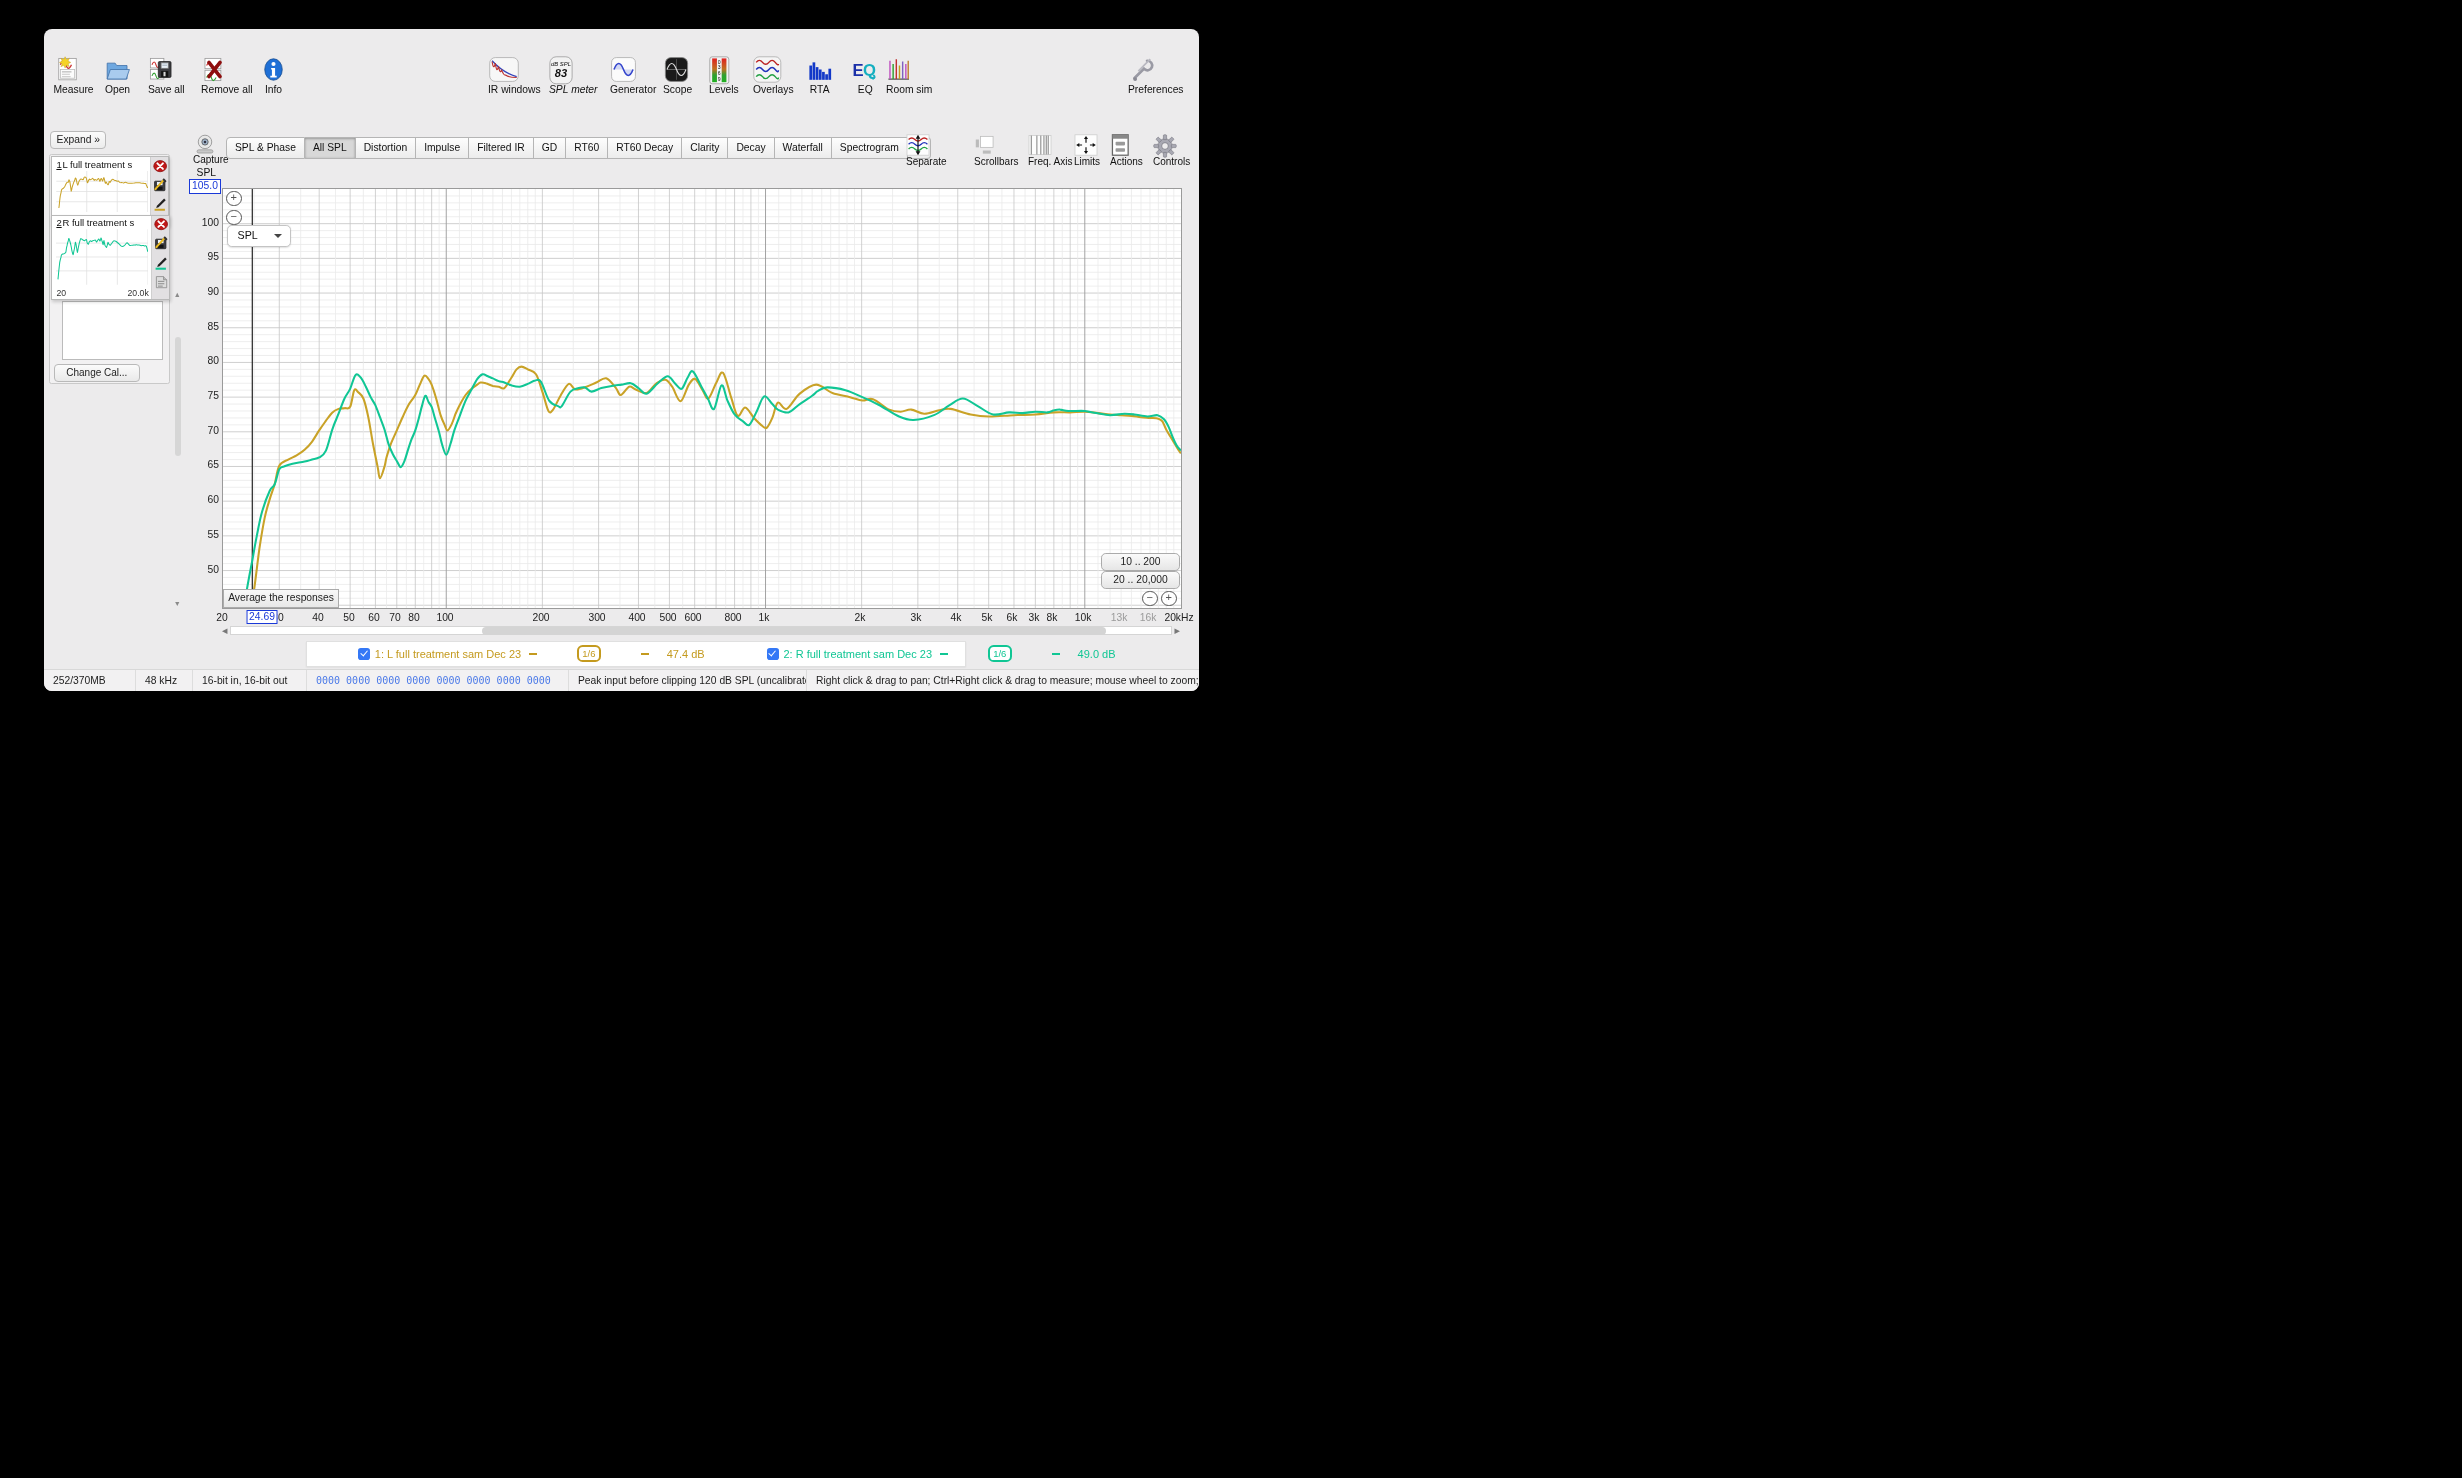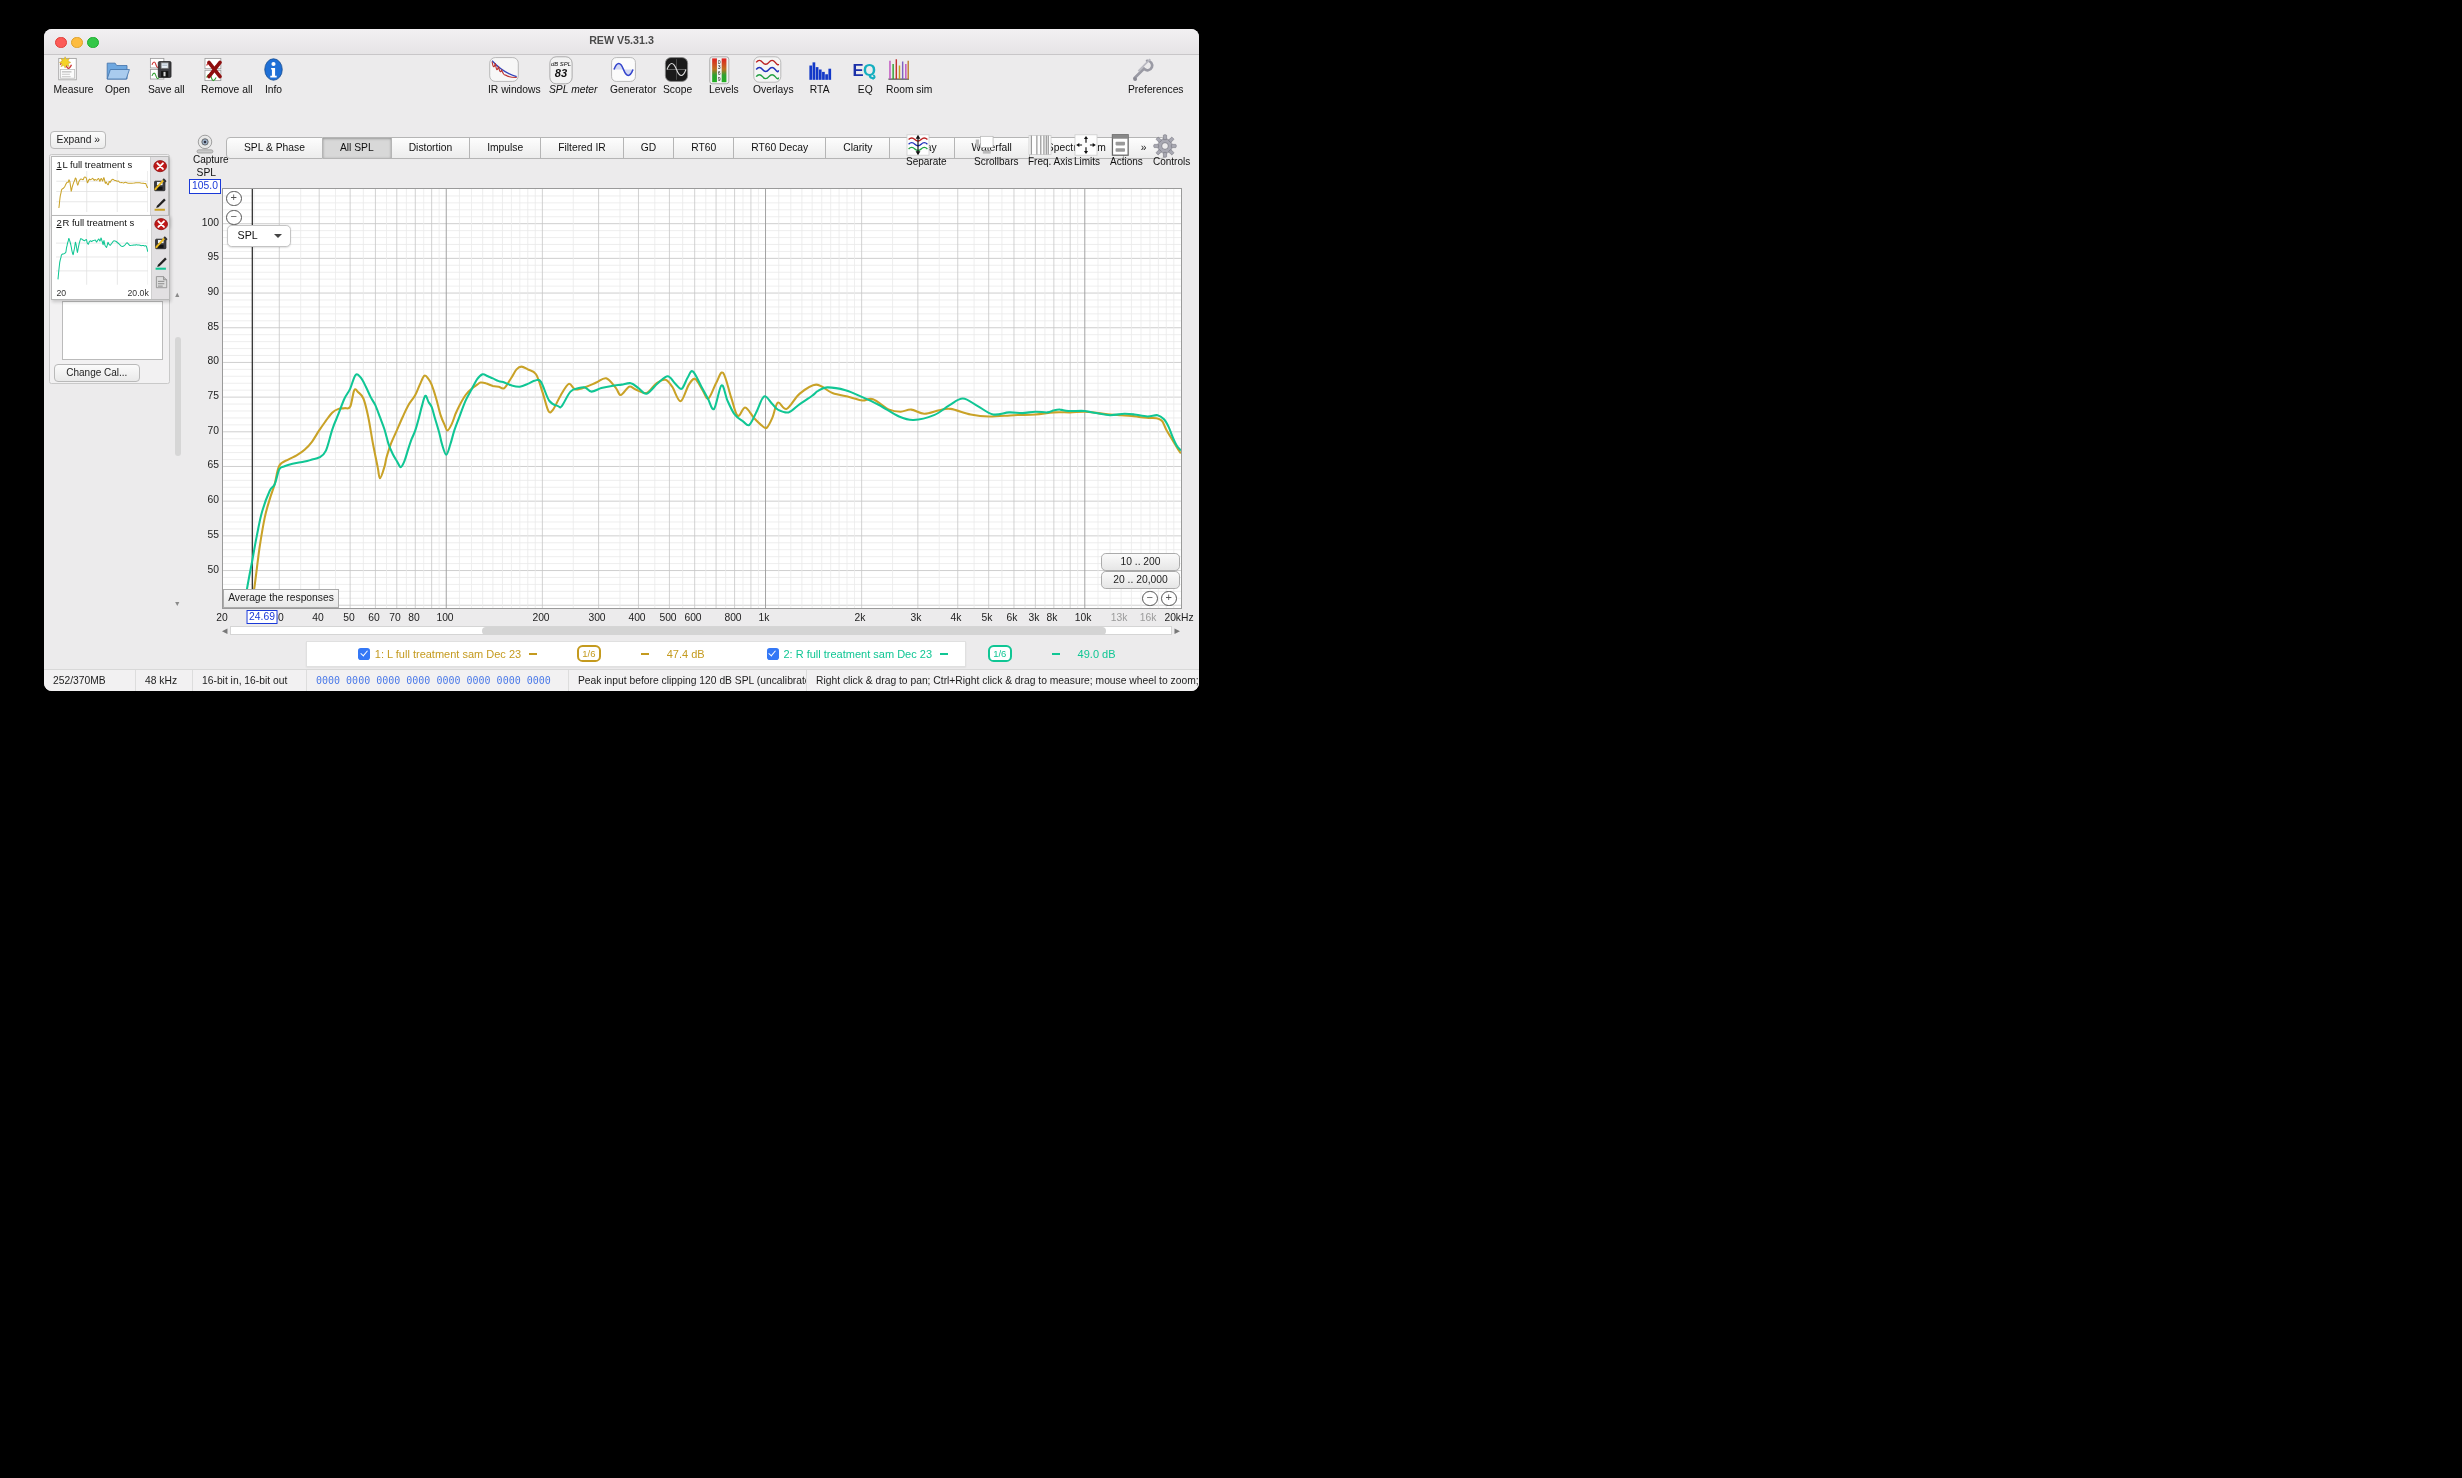--- a/index.html
+++ b/index.html
@@ -44,21 +44,21 @@
   .changecal{position:absolute;left:4px;top:209px;width:84px;height:16px;
     background:linear-gradient(#FBFBFB,#E9E9E9);border:0.8px solid #B9B9B9;border-radius:4px;
     font-size:10px;text-align:center;line-height:15px;color:#222;}
   .vsb{position:absolute;left:129px;top:262px;width:9.5px;height:317px;}
   .vsb .arr{position:absolute;left:0.8px;font-size:7.1px;color:#8a8a8a;}
   .vsb .vthumb{position:absolute;left:1.6px;top:46px;width:6.3px;height:119px;background:#D6D6D6;border-radius:3.2px;}
   
   .capture{position:absolute;left:149px;top:105px;width:35px;text-align:center;}
   .capture .lb{font-size:10px;color:#111;}
   .tabbar{position:absolute;left:182px;top:108px;height:21.4px;display:flex;}
-  .tab{height:20px;line-height:20px;padding:0 17px;font-size:10.3px;color:#111;
+  .tab{height:20px;line-height:20px;padding:0 8px;font-size:10.3px;color:#111;
     background:linear-gradient(#FDFDFD,#ECECEC);border:0.8px solid #B5B5B5;border-left:none;white-space:nowrap;}
   .tab:first-child{border-left:0.8px solid #B5B5B5;border-radius:4px 0 0 4px;}
   .tab:last-child{border-radius:0 4px 4px 0;}
   .tab.sel{background:#D8D8D8;box-shadow:inset 0 0.8px 2.4px rgba(0,0,0,.35);}
   .gbtn{position:absolute;top:105px;text-align:center;}
   .gbtn .ic{display:block;height:22px;margin:0 auto;}
   .gbtn .lb{font-size:10px;color:#111;white-space:nowrap;}
   
   .plotwrap{position:absolute;left:178px;top:159px;width:958px;height:419px;background:#FFF;
     border:0.8px solid #9A9A9A;}
@@ -106,26 +106,20 @@
   .scell{height:100%;display:flex;align-items:center;padding:0 9px;border-right:0.8px solid #DDD;
     overflow:hidden;white-space:nowrap;}
   .scell.z{color:#4A79E8;font-family:"DejaVu Sans Mono",monospace;font-size:10px;}
   svg{display:block;}
 </style>
 </head>
 <body>
 
 <div class="window">
 
-  <div class="titlebar">
-    <div class="tl red"></div>
-    <div class="tl yel"></div>
-    <div class="tl grn"></div>
-    <div class="wtitle">REW V5.31.3</div>
-  </div>
 
   <div class="toolbar" id="toolbar">
       <div class="titem" style="left: 9.5px;">
         <span class="ic">
           <svg width="27" height="27" viewBox="0 0 34 34">
             <rect x="6" y="3" width="22" height="27" fill="#FFF" stroke="#999"></rect>
             <path d="M8 11 q4 -9 7 0 t7 0" stroke="#CC3333" stroke-width="1.6" fill="none"></path>
             <rect x="8" y="17" width="18" height="11" fill="#FCFCFC" stroke="#BBB"></rect>
             <line x1="10" y1="20" x2="22" y2="20" stroke="#999"></line>
             <line x1="10" y1="23" x2="20" y2="23" stroke="#BBB"></line>

